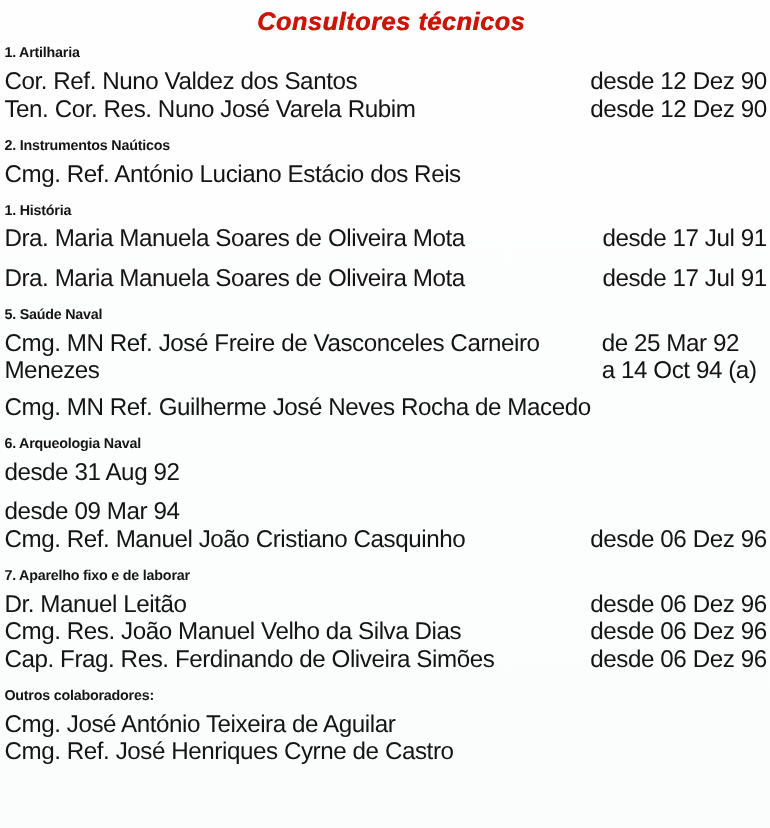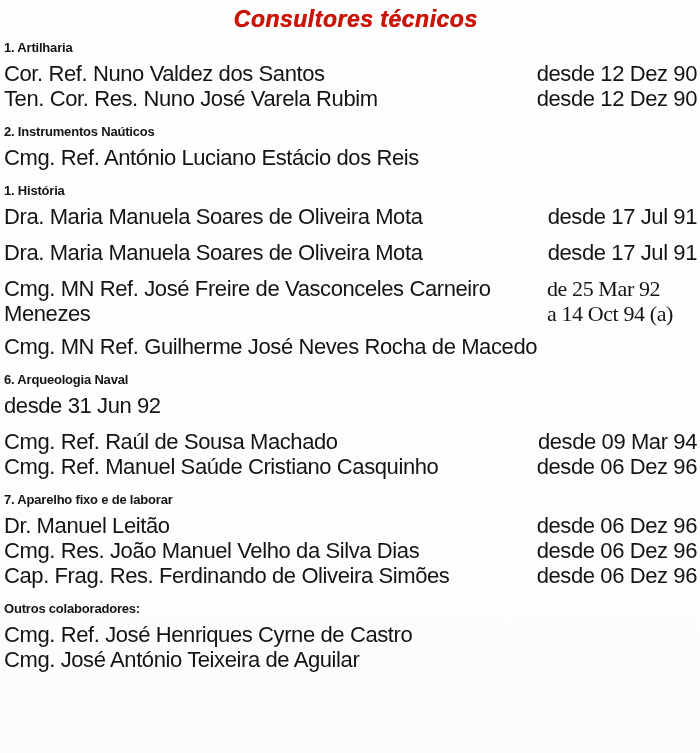--- a/index.html
+++ b/index.html
@@ -39,21 +39,21 @@
     justify-content: space-between;
     align-items: center;
     font-size: 22px;
     line-height: 25px;
     letter-spacing: -0.4px;
   }
   .row.spaced { margin-top: 8px; }
   .name { flex: 1 1 auto; }
   .date { white-space: nowrap; text-align: right; }
   .date-block { width: 150px; flex: 0 0 150px; text-align: left; }
-  .date-block span { display: block; font-family: Liberation Serif, serif; }
+  .date-block span { display: block; }
 </style>
 </head>
 <body>
 
 <div class="page">
 
   <h1 class="title" style="color: rgb(204, 21, 9);">Consultores técnicos</h1>
 
   <div class="section first">
     <p class="section-heading">1. Artilharia</p>
@@ -84,47 +84,47 @@
   </div>
 
   <div class="section">
     <div class="row">
       <span class="name">Dra. Maria Manuela Soares de Oliveira Mota</span>
       <span class="date">desde 17 Jul 91</span>
     </div>
   </div>
 
   <div class="section">
+    <p class="section-heading">5. Saúde Naval</p>
     <div class="row">
       <span class="name">Cmg. MN Ref. José Freire de Vasconceles Carneiro Menezes</span>
       <span class="date-block">
         <span>de 25 Mar 92</span>
         <span>a 14 Oct 94 (a)</span>
       </span>
     </div>
     <div class="row spaced">
       <span class="name">Cmg. MN Ref. Guilherme José Neves Rocha de Macedo</span>
       <span class="date"></span>
     </div>
   </div>
 
   <div class="section">
     <p class="section-heading">6. Arqueologia Naval</p>
     <div class="row">
-      <span class="date">desde 31 Jun 92</span>
+      <span class="date">desde 31 Aug 92</span>
     </div>
   </div>
 
   <div class="section">
     <div class="row">
-      <span class="name">Cmg. Ref. Raúl de Sousa Machado</span>
       <span class="date">desde 09 Mar 94</span>
     </div>
     <div class="row">
-      <span class="name">Cmg. Ref. Manuel Saúde Cristiano Casquinho</span>
+      <span class="name">Cmg. Ref. Manuel João Cristiano Casquinho</span>
       <span class="date">desde 06 Dez 96</span>
     </div>
   </div>
 
   <div class="section">
     <p class="section-heading">7. Aparelho fixo e de laborar</p>
     <div class="row">
       <span class="name">Dr. Manuel Leitão</span>
       <span class="date">desde 06 Dez 96</span>
     </div>
@@ -134,22 +134,22 @@
     </div>
     <div class="row">
       <span class="name">Cap. Frag. Res. Ferdinando de Oliveira Simões</span>
       <span class="date">desde 06 Dez 96</span>
     </div>
   </div>
 
   <div class="section">
     <p class="section-heading">Outros colaboradores:</p>
     <div class="row">
-      <span class="name">Cmg. Ref. José Henriques Cyrne de Castro</span>
+      <span class="name">Cmg. José António Teixeira de Aguilar</span>
       <span class="date"></span>
     </div>
     <div class="row">
-      <span class="name">Cmg. José António Teixeira de Aguilar</span>
+      <span class="name">Cmg. Ref. José Henriques Cyrne de Castro</span>
       <span class="date"></span>
     </div>
   </div>
 
 </div>
 
 </body></html>

